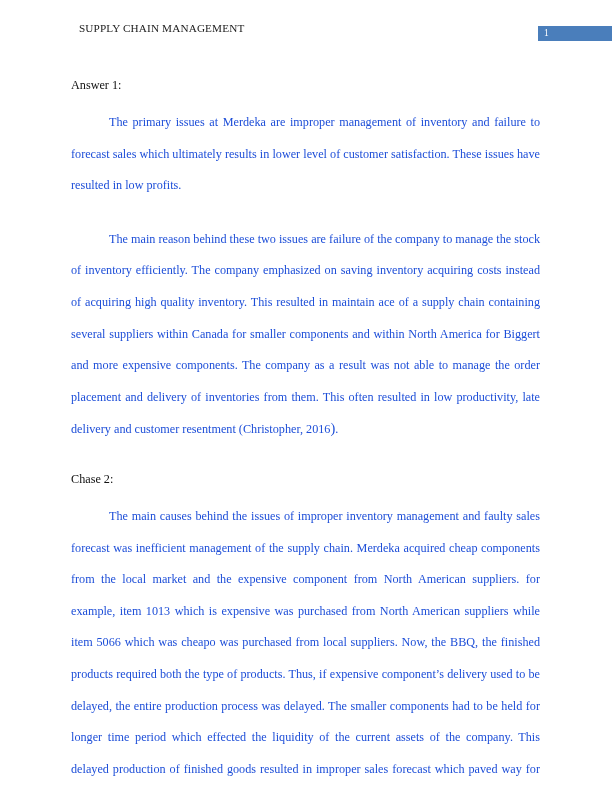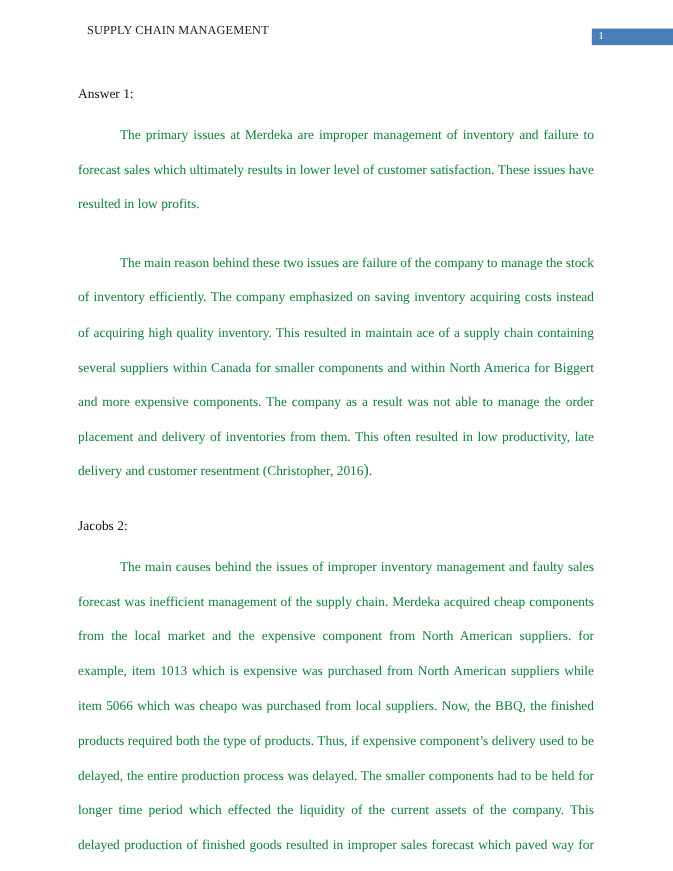--- a/index.html
+++ b/index.html
@@ -66,21 +66,21 @@
     margin: 0;
     color: #111111;
   }
   .para {
     font-size: 12.2px;
     line-height: 31.6px;
     text-align: justify;
     text-justify: inter-word;
     margin: 0;
     text-indent: 38px;
-    color: #15803d;
+    color: #1d4ed8;
     hyphens: none;
   }
   .gap-heading-para { height: 15px; }
   .gap-para-para { height: 22px; }
   .gap-para-heading { height: 26px; }
   .big-paren {
     font-size: 14.4px;
   }
 </style>
 </head>
@@ -102,20 +102,20 @@
     <div class="gap-heading-para"></div>
 
     <p class="para">The primary issues at Merdeka are improper management of inventory and failure to forecast sales which ultimately results in lower level of customer satisfaction. These issues have resulted in low profits.</p>
 
     <div class="gap-para-para"></div>
 
     <p class="para"><span>The main reason behind these two issues are failure of the company to manage the stock of inventory efficiently. The company emphasized on saving inventory acquiring costs instead of acquiring high quality inventory. This resulted in maintain ace of a supply chain containing several suppliers within Canada for smaller components and within North America for Biggert and more expensive components. The company as a result was not able to manage the order placement and delivery of inventories from them.  This often resulted in low productivity, late delivery and customer resentment (Christopher, 2016</span><span class="big-paren">)</span><span>.</span></p>
 
     <div class="gap-para-heading"></div>
 
-    <div class="heading">Jacobs 2:</div>
+    <div class="heading">Chase 2:</div>
 
     <div class="gap-heading-para"></div>
 
     <p class="para">The main causes behind the issues of improper inventory management and faulty sales forecast was inefficient management of the supply chain. Merdeka acquired cheap components from the local market and the expensive component from North American suppliers. for example, item 1013 which is expensive was purchased from North American suppliers while item 5066 which was cheapo was purchased from local suppliers. Now, the BBQ, the finished products required both the type of products. Thus, if expensive component’s delivery used to be delayed, the entire production process was delayed. The smaller components had to be held for longer time period which effected the liquidity of the current assets of the company. This delayed production of finished goods resulted in improper sales forecast which paved way for customer complaint (Jacobs, Chase and Lummus, 2014).</p>
 
   </div>
 </div>
 
 </body></html>

